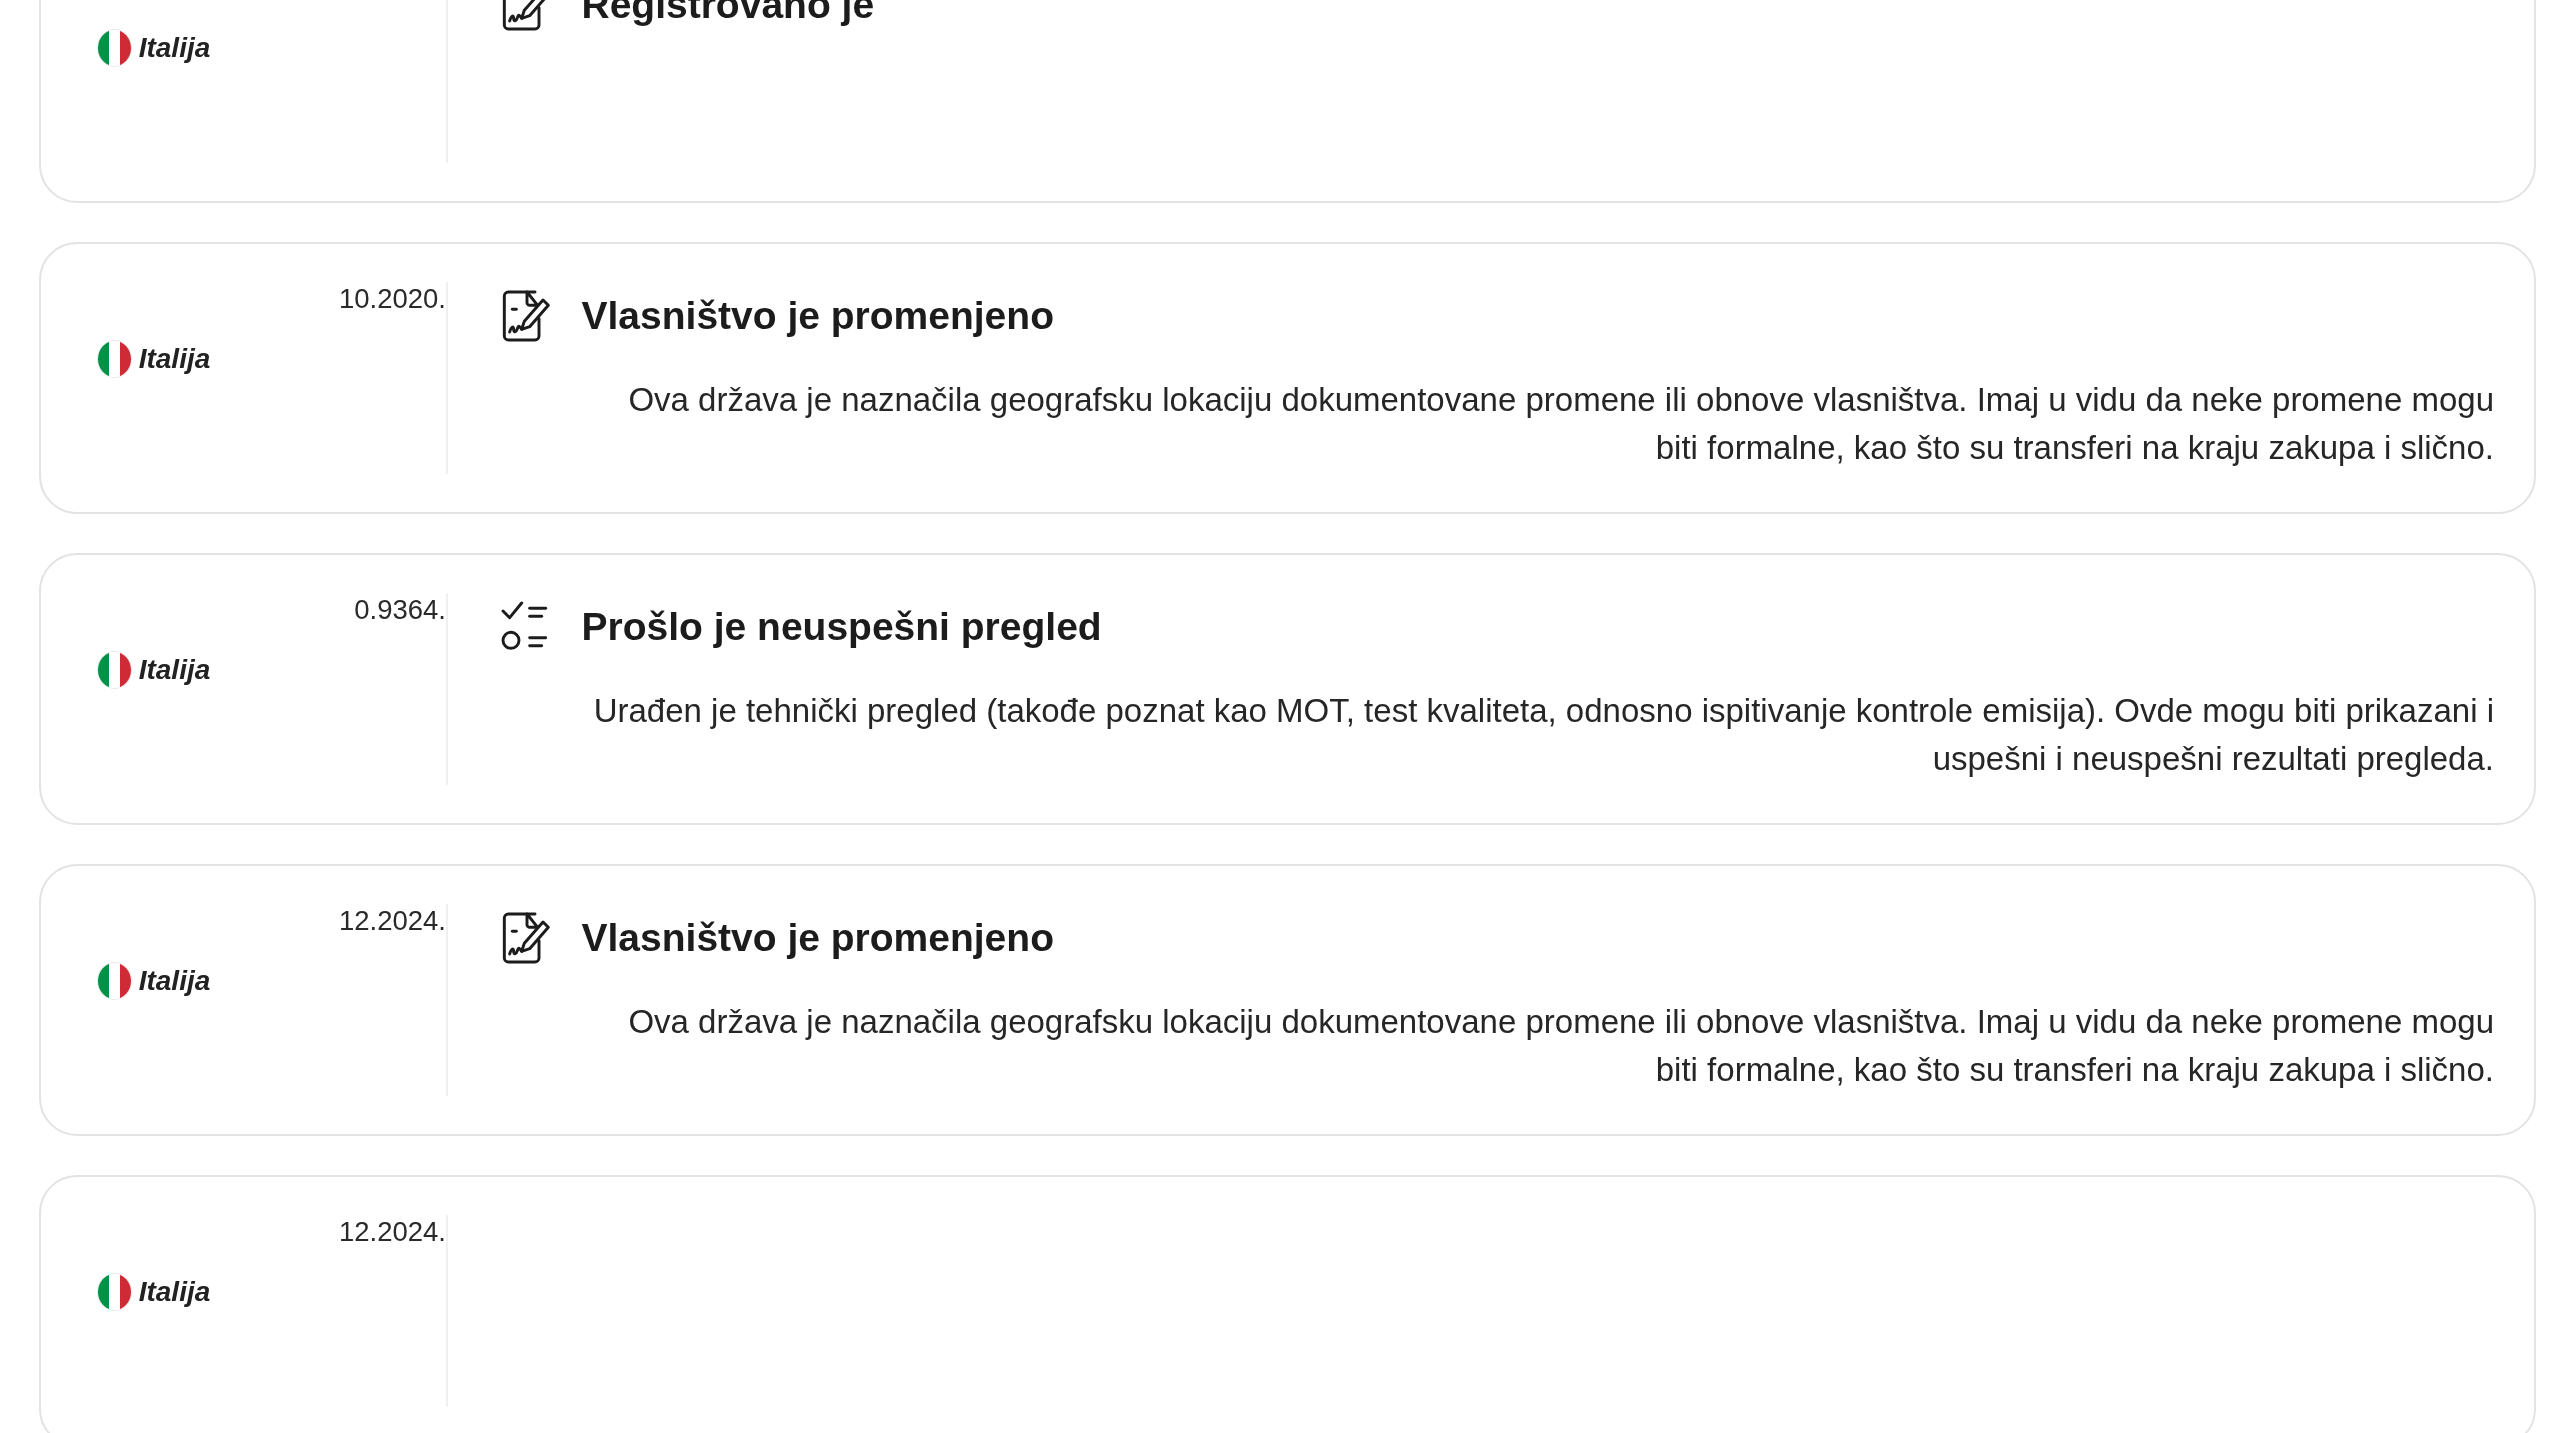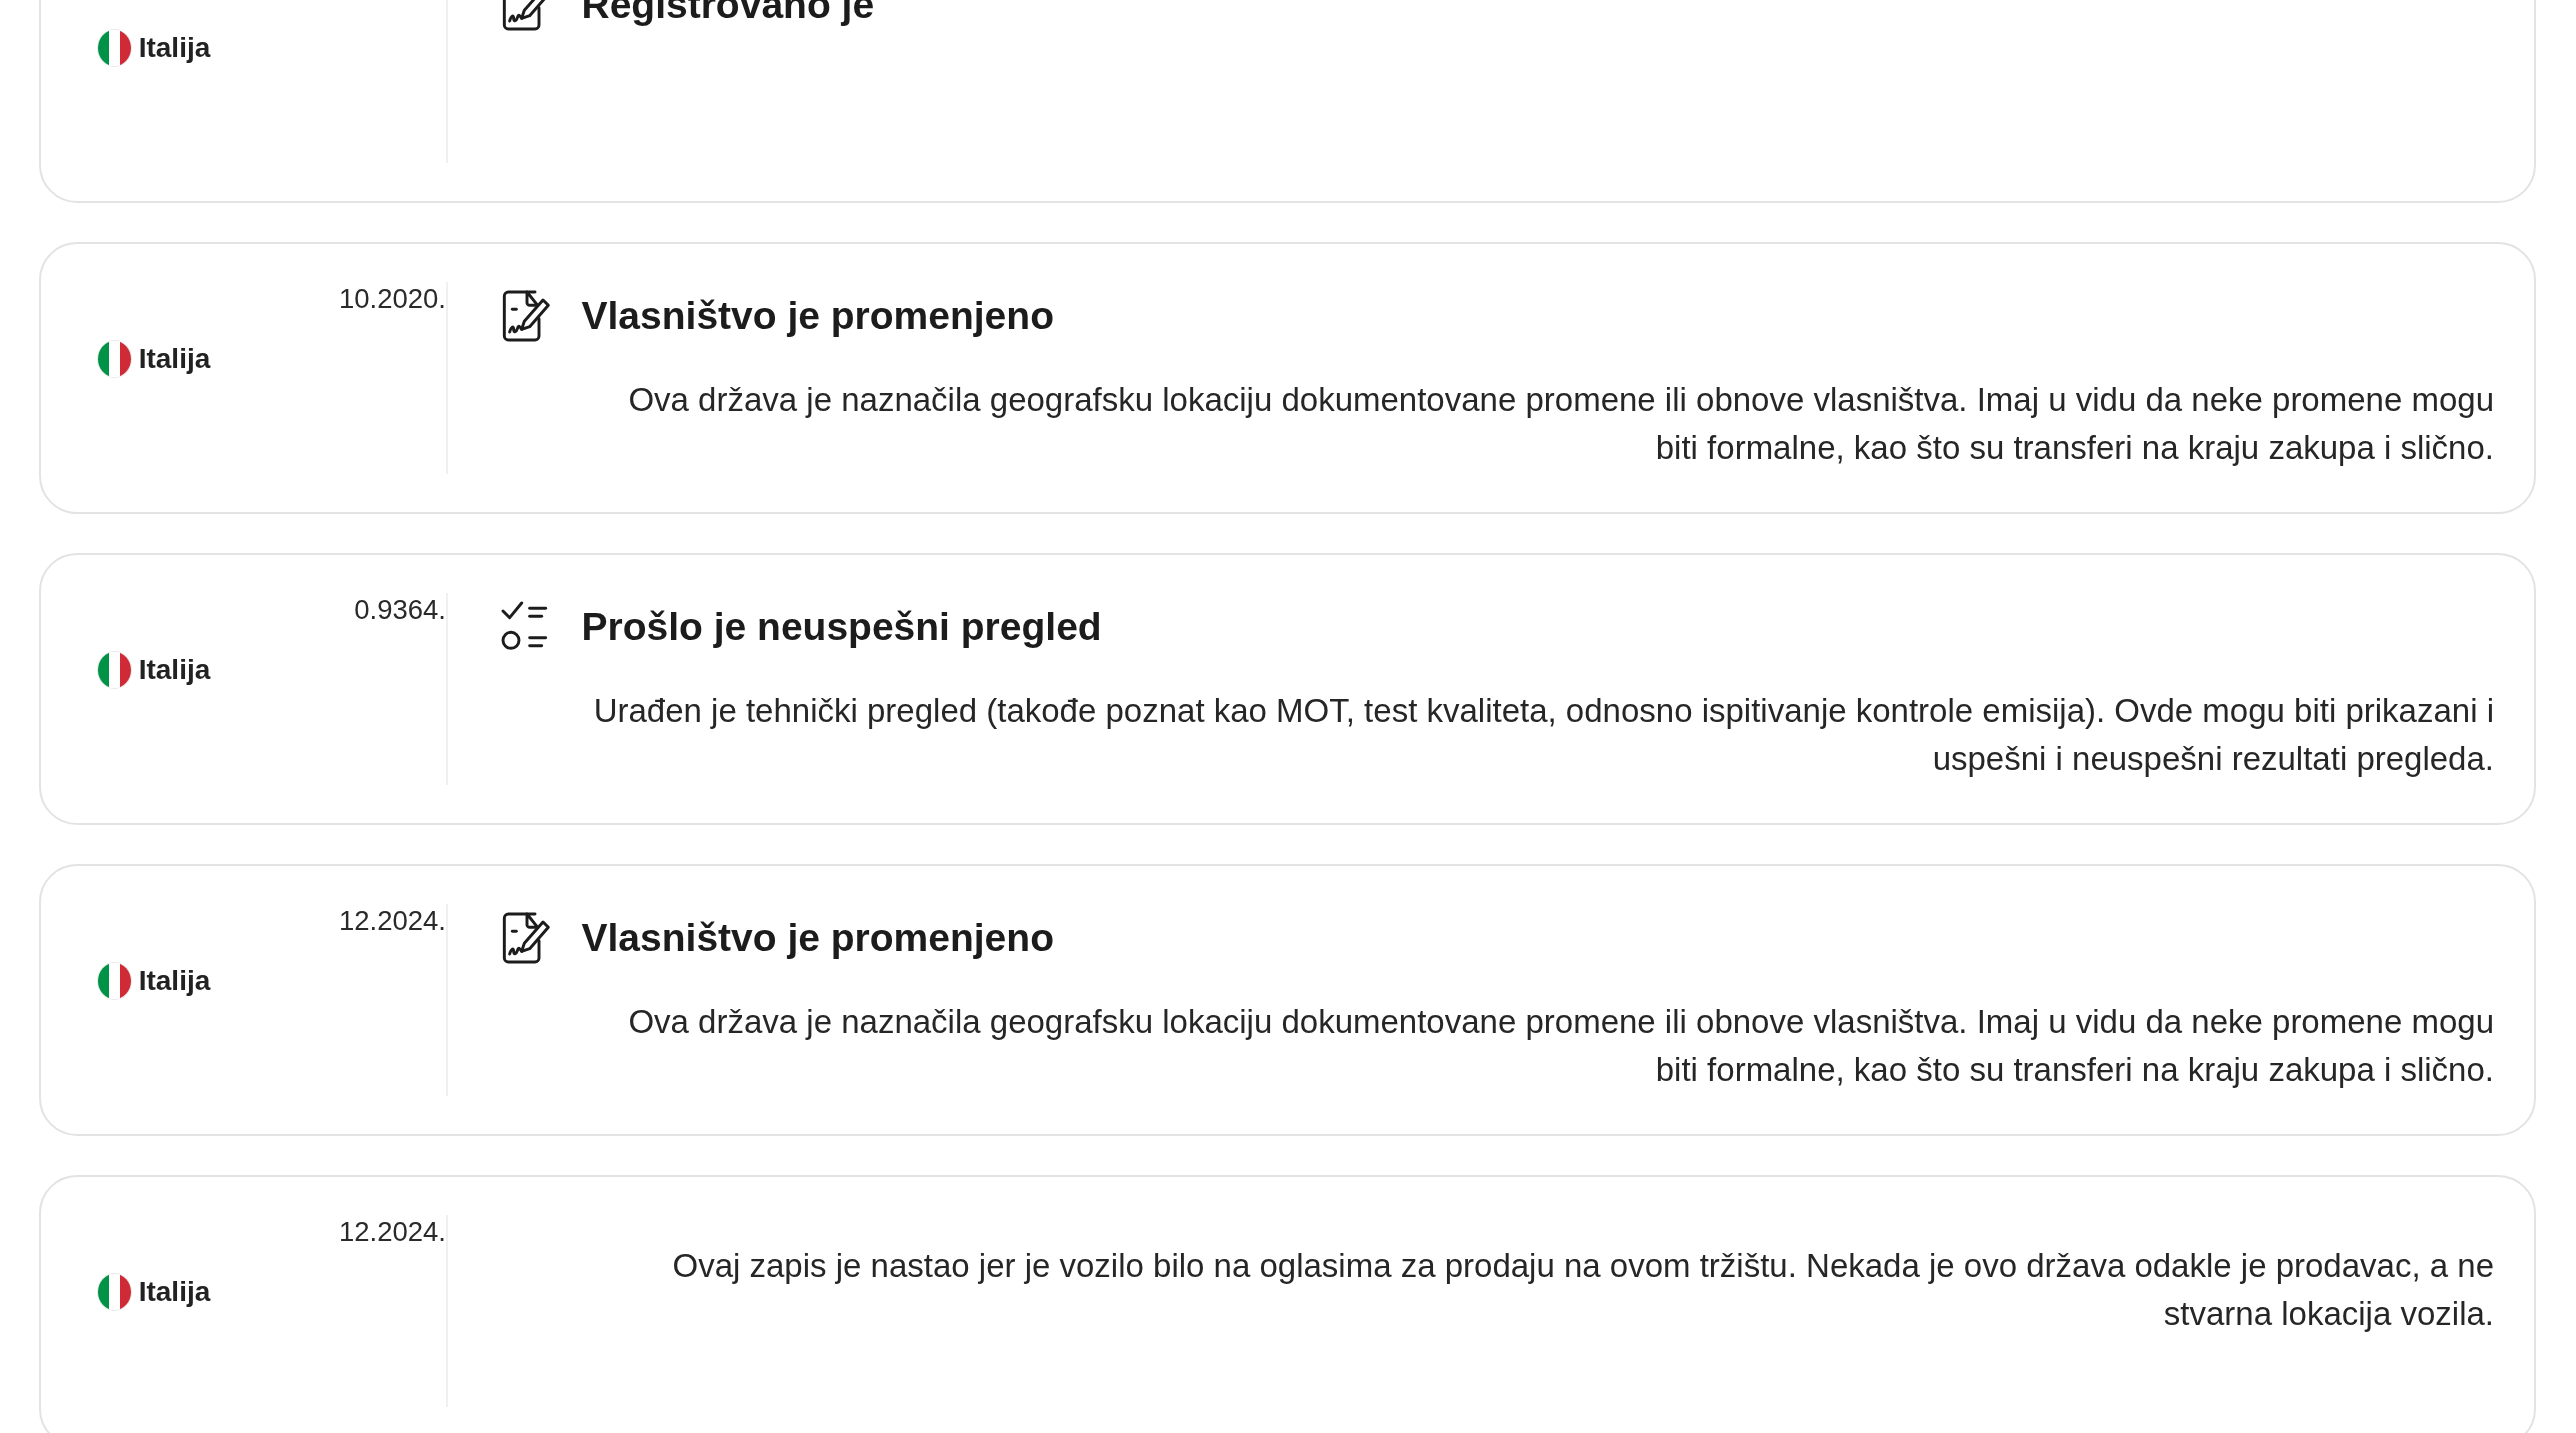--- a/index.html
+++ b/index.html
@@ -47,20 +47,21 @@
     font-size: 27.5px;
     color: #2a2a2a;
     line-height: 32px;
     height: 32px;
   }
   .country {
     display: flex;
     align-items: center;
     margin-top: 24px;
     height: 39px;
+    font-style: italic;
   }
   .flag {
     width: 35px; height: 38px;
     border-radius: 50%;
     overflow: hidden;
     display: flex;
     border: 1.3px solid #e8e8e8;
     box-sizing: border-box;
     margin-right: 6.7px;
   }
@@ -233,18 +234,17 @@
         <div class="flag">
             <span style="background:#009246"></span>
             <span style="background:#fff"></span>
             <span style="background:#ce2b37"></span>
           </div>
         <span class="country-name">Italija</span>
       </div>
       <div class="divider"></div>
     </div>
     <div class="right">
-      <div class="desc">Ovaj zapis je nastao jer je vozilo bilo na oglasima za prodaju na ovom tržištu. Nekada je ovo država odakle je prodavac, a ne stvarna lokacija vozila.</div>
     </div>
   </div>
 
 </div>
 
 
 </body></html>

